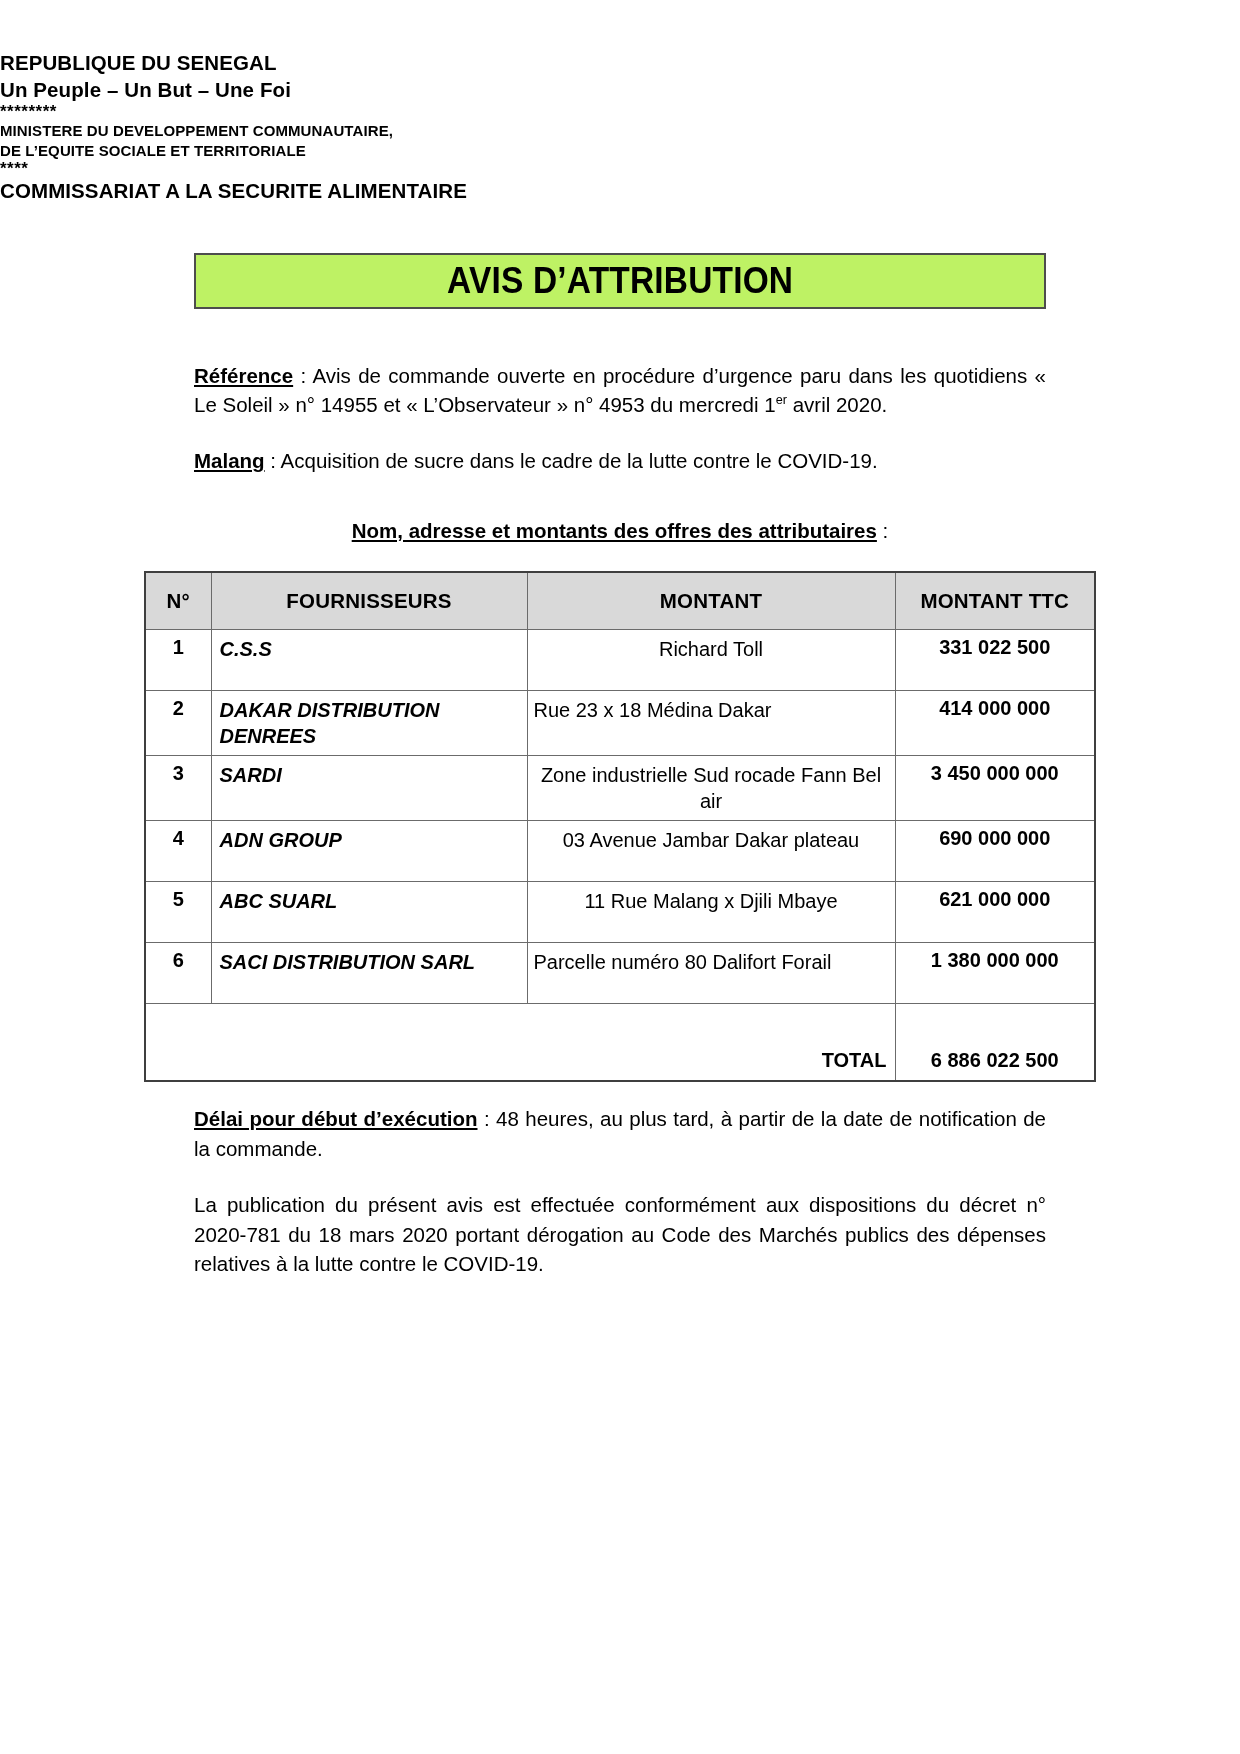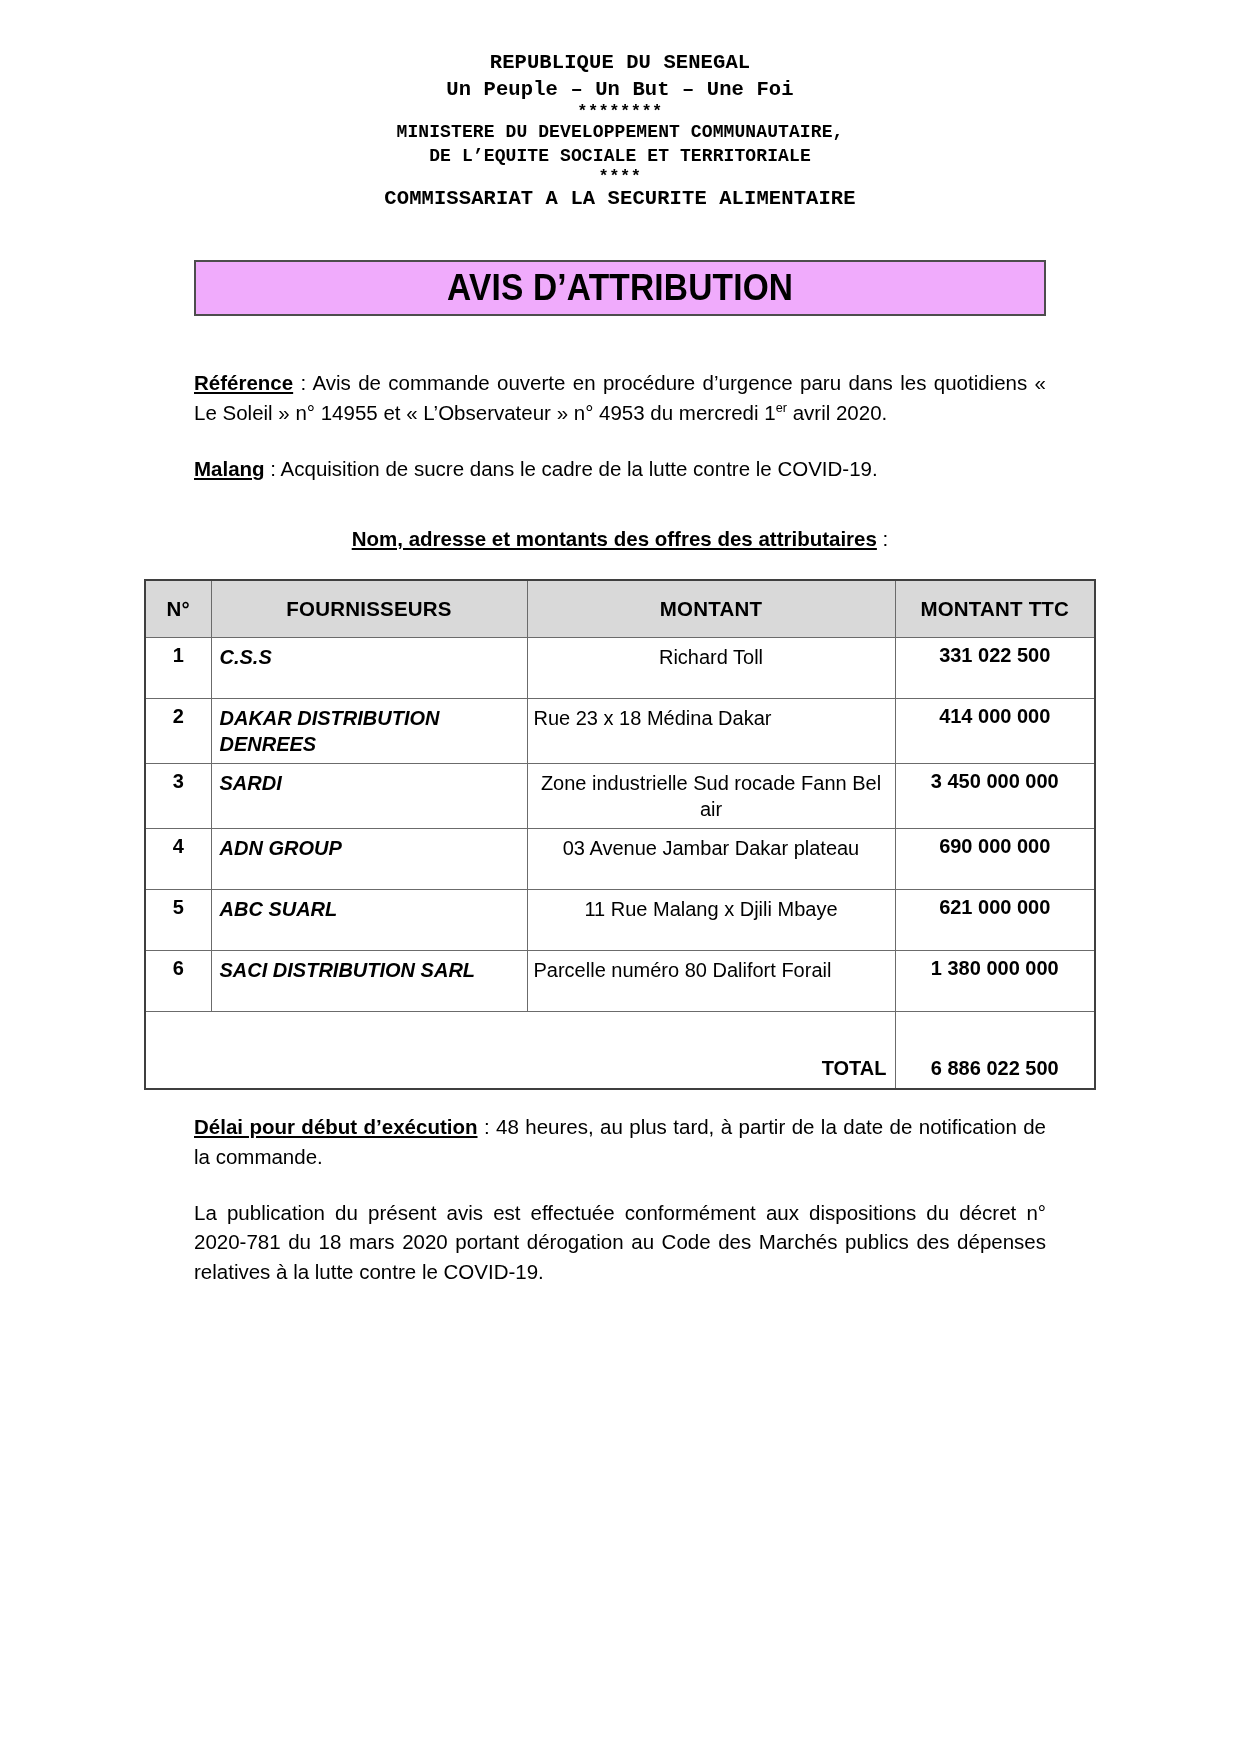--- a/index.html
+++ b/index.html
@@ -18,47 +18,47 @@
   .page {
     width: 1240px;
     height: 1754px;
     box-sizing: border-box;
     padding: 0;
     position: relative;
   }
 
   
   .letterhead {
-    text-align: center;
-    font-family: Liberation Mono, monospace;
+    text-align: left;
+    font-family: Liberation Sans, sans-serif;
     font-weight: bold;
     padding-top: 50px;
     line-height: 1.30;
   }
   .letterhead .lh-line {
     font-size: 20.5px;
     letter-spacing: 0.1px;
   }
   .letterhead .lh-line.big {
-    font-size: 18px;
+    font-size: 15px;
   }
   .letterhead .stars {
     font-size: 17px;
     letter-spacing: 0.5px;
     line-height: 1.05;
   }
 
   
   .title-box-wrap {
     margin: 48px auto 0 auto;
     width: 852px;
   }
   .title-box {
     border: 2px solid #4d4d4d;
-    background: #f0abfc;
+    background: #bef264;
     height: 52px;
     display: flex;
     align-items: center;
     justify-content: center;
   }
   .title-box .title-text {
     font-family: "Liberation Sans", sans-serif;
     font-weight: bold;
     font-size: 36px;
     letter-spacing: 0.2px;

